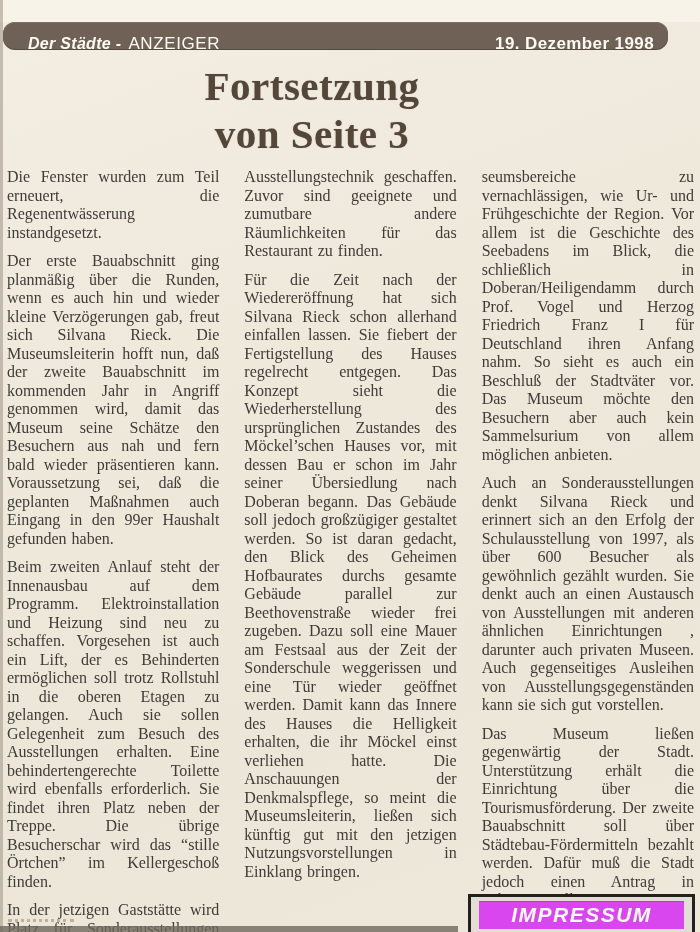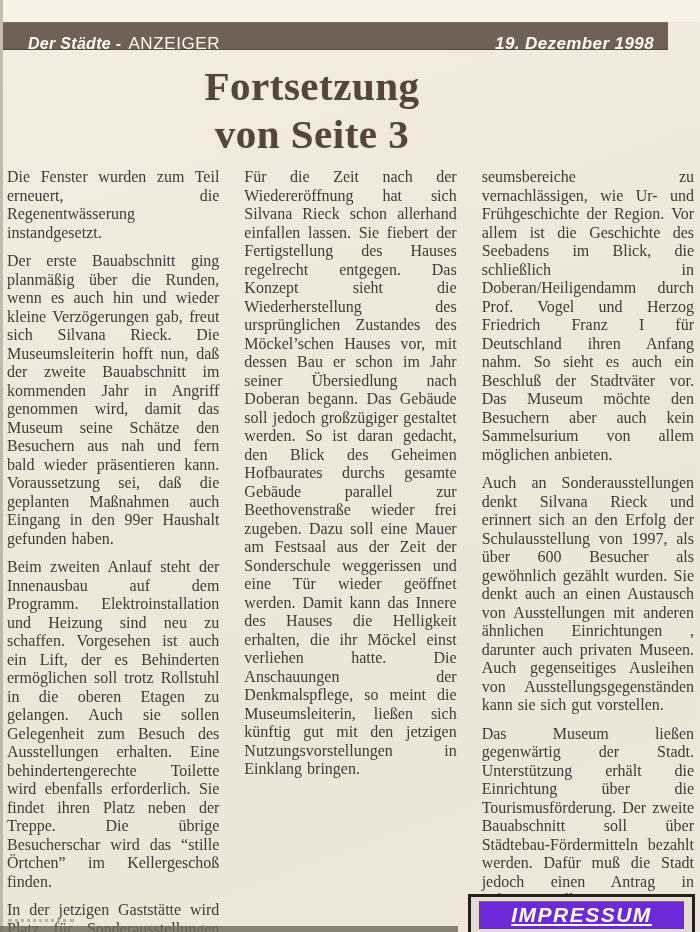--- a/index.html
+++ b/index.html
@@ -20,25 +20,26 @@
 
   
   .bar{
     position:absolute;left:3px;top:22px;width:665px;height:27px;
     background:#6f6155;
     box-shadow:0 1px 0 #55483e, inset 0 1px 0 #7d6f62;
     display:flex;align-items:center;justify-content:space-between;
     padding:17px 14px 0 25px;box-sizing:border-box;
     color:#fdfbf4;
     font-family:"Liberation Sans", sans-serif;
+    border-radius:12px;
   }
   .bar .mast{display:flex;align-items:baseline;gap:7px;}
   .bar .mast-prefix{font-size:16px;font-weight:bold;font-style:italic;letter-spacing:.3px;}
   .bar .mast-name{font-size:17px;font-weight:normal;letter-spacing:.6px;}
-  .bar .date{font-size:17px;font-weight:bold;font-style:italic;letter-spacing:.4px;}
+  .bar .date{font-size:17px;font-weight:bold;letter-spacing:.4px;}
 
   
   .headline{
     position:absolute;left:0;top:62px;width:624px;text-align:center;
     color:#54473a;font-weight:bold;font-size:41px;line-height:48px;
     letter-spacing:.5px;
     text-shadow:0 0 1px rgba(84,71,58,.35);
   }
 
   
@@ -50,25 +51,25 @@
   .col{flex:1 1 0;text-align:justify;font-size:16px;line-height:18.5px;word-spacing:1px;}
   .col p{margin:0 0 10px 0;}
 
   
   .impressum{
     position:absolute;left:468px;top:894px;width:227px;height:46px;
     background:#e2ded3;border:3px solid #23211d;box-sizing:border-box;
     padding:4px 8px 0 8px;
   }
   .impressum-bar{
-    height:28px;line-height:28px;background:#6d28d9;
+    height:28px;line-height:28px;background:#d946ef;
     box-shadow:inset 0 1px 0 #7d6e60;
     text-align:center;color:#fffdf6;
     font-family:"Liberation Sans", sans-serif;
-    font-weight:bold;font-style:italic;font-size:21px;letter-spacing:1.5px;text-decoration:underline;
+    font-weight:bold;font-style:italic;font-size:21px;letter-spacing:1.5px;
   }
 </style>
 </head>
 <body>
 
 <div class="page">
   <div class="top-strip"></div>
   <div class="edge-left"></div>
 
   <div class="bar">
@@ -85,20 +86,21 @@
   </div>
 
   <div class="cols">
     <div class="col">
       <p>Die Fenster wurden zum Teil erneuert, die Regenentwässerung instandgesetzt.</p>
       <p>Der erste Bauabschnitt ging planmäßig über die Runden, wenn es auch hin und wieder kleine Verzögerungen gab, freut sich Silvana Rieck. Die Museumsleiterin hofft nun, daß der zweite Bauabschnitt im kommenden Jahr in Angriff genommen wird, damit das Museum seine Schätze den Besuchern aus nah und fern bald wieder präsentieren kann. Voraussetzung sei, daß die geplanten Maßnahmen auch Eingang in den 99er Haushalt gefunden haben.</p>
       <p>Beim zweiten Anlauf steht der Innenausbau auf dem Programm. Elektroinstallation und Heizung sind neu zu schaffen. Vorgesehen ist auch ein Lift, der es Behinderten ermöglichen soll trotz Rollstuhl in die oberen Etagen zu gelangen. Auch sie sollen Gelegenheit zum Besuch des Ausstellungen erhalten. Eine behindertengerechte Toilette wird ebenfalls erforderlich. Sie findet ihren Platz neben der Treppe. Die übrige Besucherschar wird das “stille Örtchen”  im Kellergeschoß finden.</p>
       <p>In  der jetzigen Gaststätte wird Platz für Sonderausstellungen sowie ein kleiner Raum für</p>
     </div>
     <div class="col">
+      <p>Ausstellungstechnik geschaffen. Zuvor sind geeignete und zumutbare andere Räumlichkeiten für das Restaurant zu finden.</p>
       <p>Für die Zeit nach der Wiedereröffnung hat sich Silvana Rieck schon allerhand einfallen lassen. Sie fiebert der Fertigstellung des Hauses regelrecht entgegen. Das  Konzept sieht die Wiederherstellung des ursprünglichen Zustandes des Möckel’schen Hauses vor, mit dessen Bau er schon im Jahr seiner Übersiedlung nach Doberan begann. Das Gebäude soll jedoch großzügiger gestaltet werden. So ist daran gedacht, den Blick des Geheimen Hofbaurates durchs gesamte Gebäude parallel zur Beethovenstraße wieder frei zugeben. Dazu soll eine Mauer am Festsaal aus der Zeit der Sonderschule weggerissen und eine Tür wieder geöffnet werden. Damit kann das Innere des Hauses die  Helligkeit erhalten, die ihr Möckel einst verliehen hatte.   Die Anschauungen der Denkmalspflege, so meint die Museumsleiterin, ließen sich künftig gut mit den jetzigen Nutzungsvorstellungen in Einklang bringen.</p>
     </div>
     <div class="col">
       <p>seumsbereiche zu vernachlässigen, wie Ur- und Frühgeschichte der Region. Vor allem ist die Geschichte des Seebadens im Blick, die schließlich in Doberan/Heiligendamm durch Prof. Vogel und Herzog Friedrich Franz I für Deutschland ihren Anfang nahm. So sieht es auch ein Beschluß der Stadtväter vor. Das Museum möchte den Besuchern aber auch kein Sammelsurium von allem möglichen anbieten.</p>
       <p>Auch an Sonderausstellungen denkt Silvana Rieck und erinnert sich an den Erfolg der Schulausstellung von 1997, als über 600 Besucher als gewöhnlich gezählt wurden. Sie denkt auch an einen Austausch von Ausstellungen mit anderen ähnlichen Einrichtungen , darunter auch privaten Museen. Auch gegenseitiges Ausleihen von Ausstellungsgegenständen kann sie sich gut vorstellen.</p>
       <p>Das Museum ließen gegenwärtig  der Stadt. Unterstützung erhält die Einrichtung  über die Tourismusförderung.      Der zweite Bauabschnitt soll über Städtebau-Fördermitteln bezahlt werden. Dafür muß die Stadt jedoch einen Antrag in Schwerin stellen.</p>
     </div>
   </div>
 
   <div class="cut-dots"></div>

